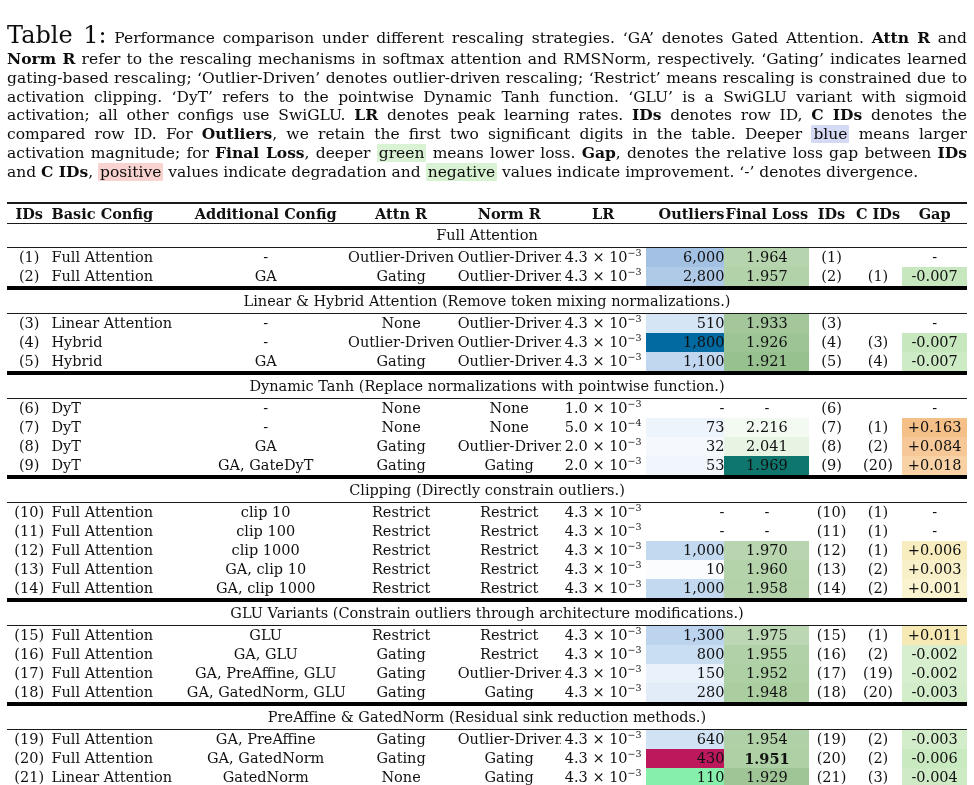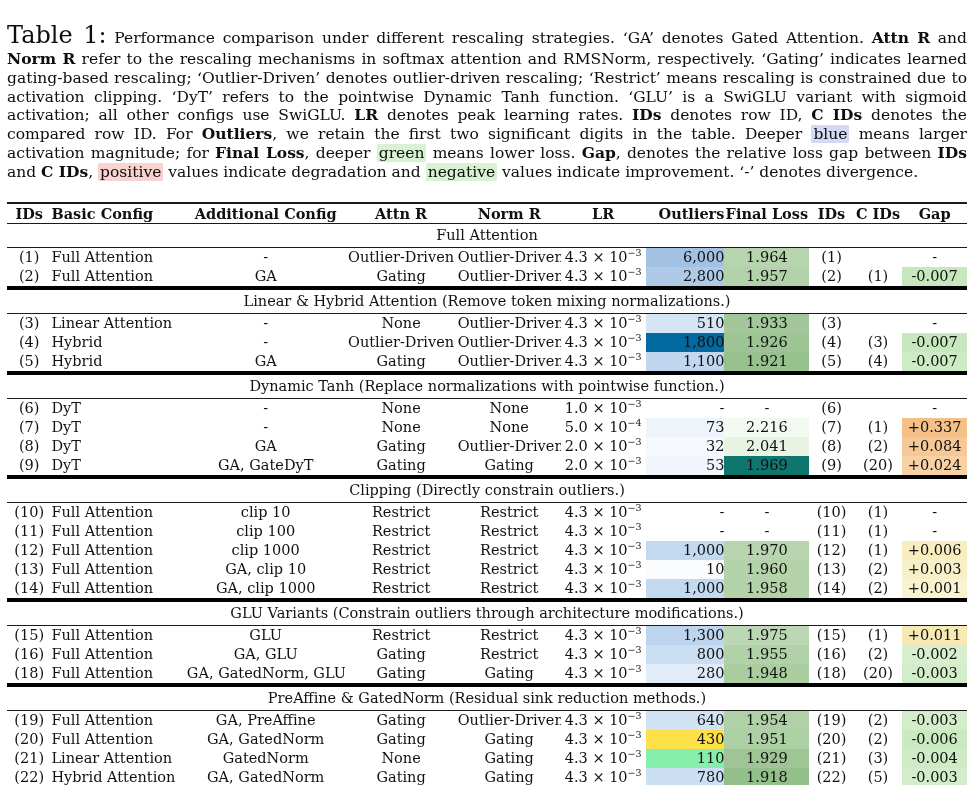--- a/index.html
+++ b/index.html
@@ -186,21 +186,21 @@
           <td class="c-ids">(7)</td>
           <td class="c-basic">DyT</td>
           <td class="c-add">-</td>
           <td class="c-attn">None</td>
           <td class="c-norm">None</td>
           <td class="c-lr"><span>5.0 × 10</span><sup>−4</sup></td>
           <td class="c-out" style="background: rgb(238, 244, 251);">73</td>
           <td class="c-loss" style="background: rgb(243, 250, 241);">2.216</td>
           <td class="c-id2">(7)</td>
           <td class="c-cid">(1)</td>
-          <td class="c-gap" style="background: rgb(245, 191, 136);">+0.337</td>
+          <td class="c-gap" style="background: rgb(245, 191, 136);">+0.163</td>
         </tr>
         <tr>
           <td class="c-ids">(8)</td>
           <td class="c-basic">DyT</td>
           <td class="c-add">GA</td>
           <td class="c-attn">Gating</td>
           <td class="c-norm">Outlier-Driven</td>
           <td class="c-lr"><span>2.0 × 10</span><sup>−3</sup></td>
           <td class="c-out" style="background: rgb(245, 248, 253);">32</td>
           <td class="c-loss" style="background: rgb(231, 243, 227);">2.041</td>
@@ -212,21 +212,21 @@
           <td class="c-ids">(9)</td>
           <td class="c-basic">DyT</td>
           <td class="c-add">GA, GateDyT</td>
           <td class="c-attn">Gating</td>
           <td class="c-norm">Gating</td>
           <td class="c-lr"><span>2.0 × 10</span><sup>−3</sup></td>
           <td class="c-out" style="background: rgb(241, 246, 252);">53</td>
           <td class="c-loss" style="background: #0f766e;">1.969</td>
           <td class="c-id2">(9)</td>
           <td class="c-cid">(20)</td>
-          <td class="c-gap" style="background: rgb(248, 209, 165);">+0.024</td>
+          <td class="c-gap" style="background: rgb(248, 209, 165);">+0.018</td>
         </tr>
         <tr class="section-row">
           <td colspan="11">Clipping (Directly constrain outliers.)</td>
         </tr>
         <tr>
           <td class="c-ids">(10)</td>
           <td class="c-basic">Full Attention</td>
           <td class="c-add">clip 10</td>
           <td class="c-attn">Restrict</td>
           <td class="c-norm">Restrict</td>
@@ -309,20 +309,33 @@
           <td class="c-ids">(16)</td>
           <td class="c-basic">Full Attention</td>
           <td class="c-add">GA, GLU</td>
           <td class="c-attn">Gating</td>
           <td class="c-norm">Restrict</td>
           <td class="c-lr"><span>4.3 × 10</span><sup>−3</sup></td>
           <td class="c-out" style="background: rgb(202, 222, 242);">800</td>
           <td class="c-loss" style="background: rgb(177, 210, 168);">1.955</td>
           <td class="c-id2">(16)</td>
           <td class="c-cid">(2)</td>
+          <td class="c-gap" style="background: rgb(215, 239, 207);">-0.002</td>
+        </tr>
+        <tr>
+          <td class="c-ids">(17)</td>
+          <td class="c-basic">Full Attention</td>
+          <td class="c-add">GA, PreAffine, GLU</td>
+          <td class="c-attn">Gating</td>
+          <td class="c-norm">Outlier-Driven</td>
+          <td class="c-lr"><span>4.3 × 10</span><sup>−3</sup></td>
+          <td class="c-out" style="background: rgb(233, 241, 250);">150</td>
+          <td class="c-loss" style="background: rgb(174, 208, 165);">1.952</td>
+          <td class="c-id2">(17)</td>
+          <td class="c-cid">(19)</td>
           <td class="c-gap" style="background: rgb(215, 239, 207);">-0.002</td>
         </tr>
         <tr>
           <td class="c-ids">(18)</td>
           <td class="c-basic">Full Attention</td>
           <td class="c-add">GA, GatedNorm, GLU</td>
           <td class="c-attn">Gating</td>
           <td class="c-norm">Gating</td>
           <td class="c-lr"><span>4.3 × 10</span><sup>−3</sup></td>
           <td class="c-out" style="background: rgb(225, 236, 248); margin-top: 20px;">280</td>
@@ -347,22 +360,22 @@
           <td class="c-cid">(2)</td>
           <td class="c-gap" style="background: rgb(211, 237, 202);">-0.003</td>
         </tr>
         <tr>
           <td class="c-ids">(20)</td>
           <td class="c-basic">Full Attention</td>
           <td class="c-add">GA, GatedNorm</td>
           <td class="c-attn">Gating</td>
           <td class="c-norm">Gating</td>
           <td class="c-lr"><span>4.3 × 10</span><sup>−3</sup></td>
-          <td class="c-out" style="background: #fde047; margin-left: 39px;">430</td>
-          <td class="c-loss" style="background: rgb(173, 208, 164);">1.951</td>
+          <td class="c-out" style="background: #be185d; margin-left: 39px;">430</td>
+          <td class="c-loss" style="background: rgb(173, 208, 164); font-weight: bold;">1.951</td>
           <td class="c-id2">(20)</td>
           <td class="c-cid">(2)</td>
           <td class="c-gap" style="background: rgb(201, 233, 192);">-0.006</td>
         </tr>
         <tr>
           <td class="c-ids">(21)</td>
           <td class="c-basic">Linear Attention</td>
           <td class="c-add">GatedNorm</td>
           <td class="c-attn">None</td>
           <td class="c-norm">Gating</td>

